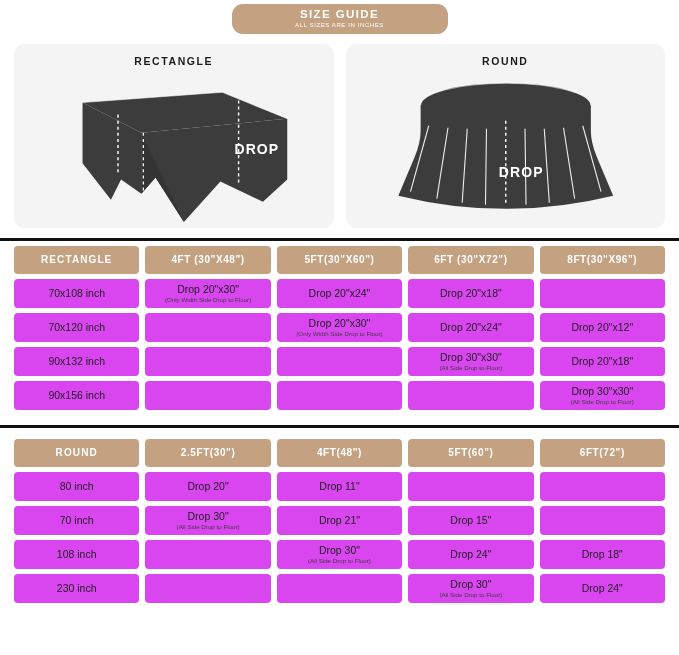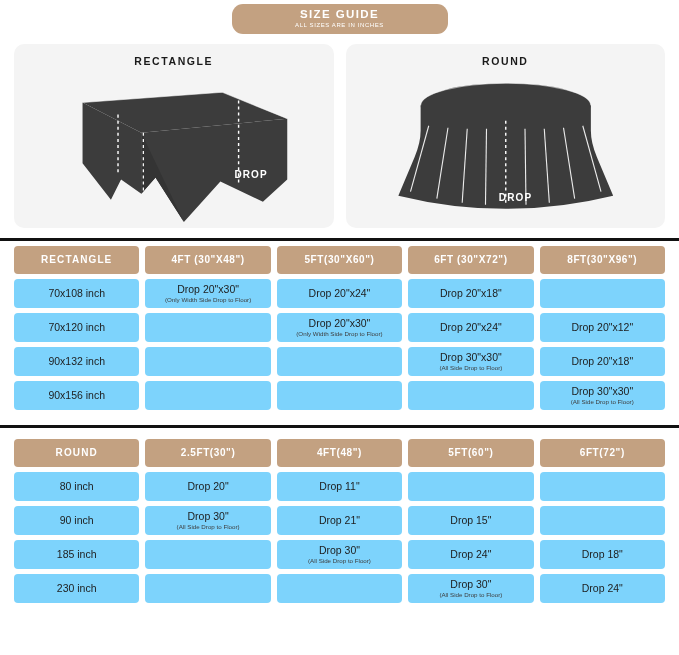--- a/index.html
+++ b/index.html
@@ -68,24 +68,23 @@
     padding-top: 11px;
   }
   .illus-stage {
     position: absolute;
     left: 0; right: 0;
     top: 26px; bottom: 6px;
   }
   .drop-label {
     position: absolute;
     color: #ffffff;
-    font-size: 10px;
+    font-size: 14px;
     font-weight: bold;
     letter-spacing: 1.1px;
-    margin-top: 28px;
   }
 
   
   .rule {
     height: 3px;
     background: #111111;
     margin: 10px 0 0 0;
   }
 
   
@@ -93,21 +92,21 @@
     padding: 0 8px;
   }
   .tbl {
     width: 100%;
     border-collapse: separate;
     border-spacing: 6px 5px;
     table-layout: fixed;
   }
   .tbl td {
     height: 29px;
-    background: #7dd3fc;
+    background: #d946ef;
     border-radius: 4px;
     text-align: center;
     vertical-align: middle;
     font-size: 10.5px;
     color: #1d1d1d;
     padding: 1px 2px;
     line-height: 12px;
   }
   .tbl td.hdr {
     background: #c3a181;
@@ -334,21 +333,21 @@
               <span class="note"></span>
             </td>
         <td>
               <span class="cell-main"></span>
               <span class="note"></span>
             </td>
       </tr>
 
       <tr>
         <td>
-              <span class="cell-main">90 inch</span>
+              <span class="cell-main">70 inch</span>
               <span class="note"></span>
             </td>
         <td>
               <span class="cell-main">Drop 30"</span>
               <span class="note">(All Side Drop to Floor)</span>
             </td>
         <td>
               <span class="cell-main">Drop 21"</span>
               <span class="note"></span>
             </td>
@@ -357,21 +356,21 @@
               <span class="note"></span>
             </td>
         <td>
               <span class="cell-main"></span>
               <span class="note"></span>
             </td>
       </tr>
 
       <tr>
         <td>
-              <span class="cell-main">185 inch</span>
+              <span class="cell-main">108 inch</span>
               <span class="note"></span>
             </td>
         <td>
               <span class="cell-main"></span>
               <span class="note"></span>
             </td>
         <td>
               <span class="cell-main">Drop 30"</span>
               <span class="note">(All Side Drop to Floor)</span>
             </td>

